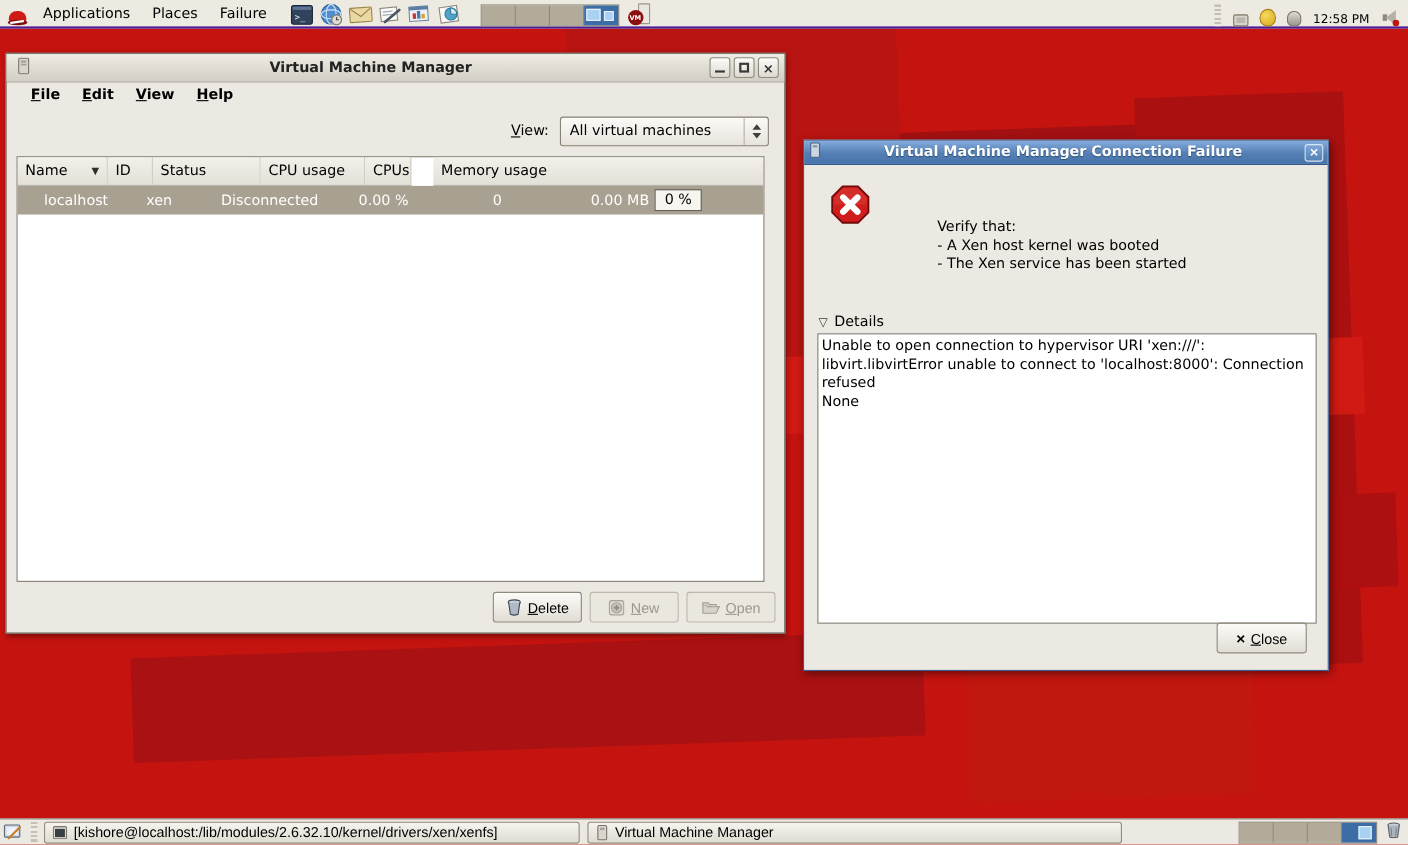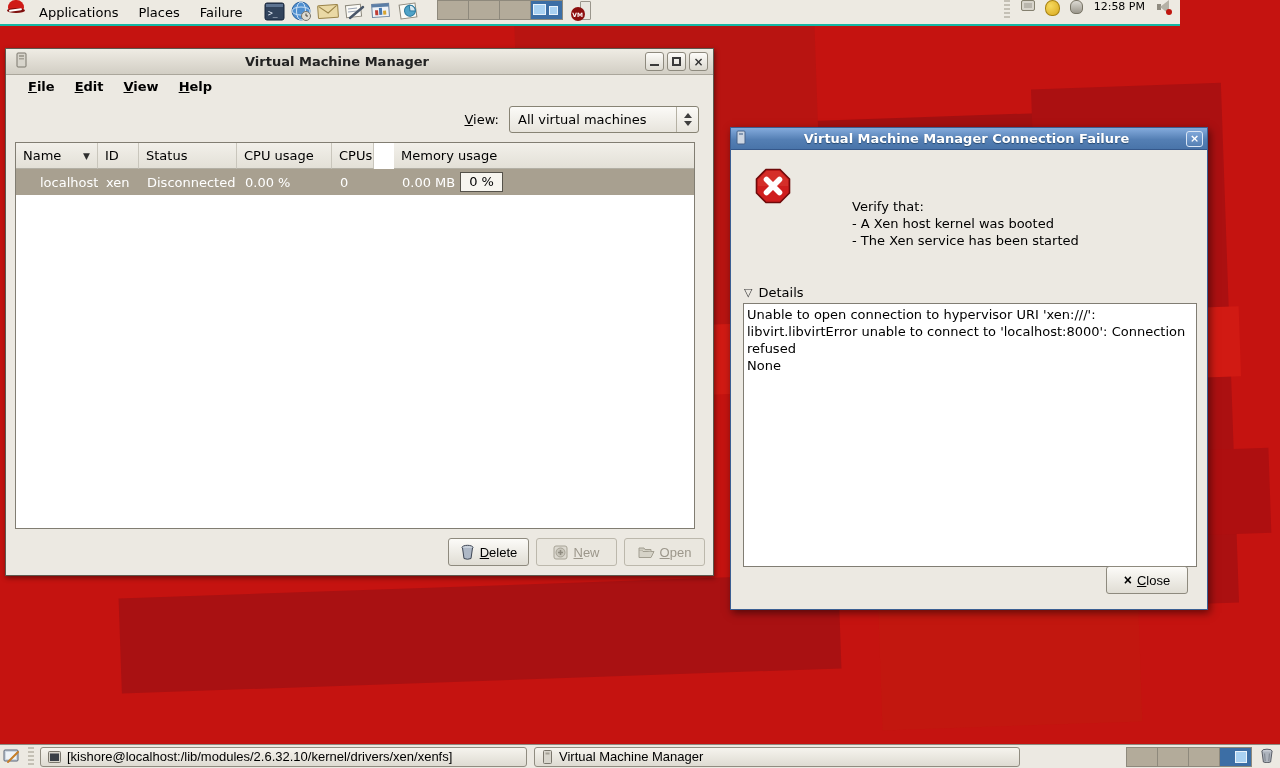--- a/index.html
+++ b/index.html
@@ -4,21 +4,21 @@
 <style>
   * { margin:0; padding:0; box-sizing:border-box; }
   html,body { width:1280px; height:768px; overflow:hidden; }
   body { font-family:"DejaVu Sans","Liberation Sans",sans-serif; font-size:13px; color:#000; position:relative; background:#c51310; }
 
   
   .desktop { position:absolute; left:0; top:26px; right:0; bottom:24px; background:#c51310; overflow:hidden; }
   .desktop .shape { position:absolute; }
 
   
-  .panel { position:absolute; left:0; top:0; width:1180px; height:26px; background:#edeae2; border-bottom:2px solid #14b8a6; display:flex; align-items:flex-start; }
+  .panel { position:absolute; left:0; top:0; width:1280px; height:26px; background:#edeae2; border-bottom:2px solid #4c1d95; display:flex; align-items:flex-end; }
   .pmenu { padding:0 10px; font-size:13px; color:#000; height:24px; display:flex; align-items:center; cursor:default; }
   .fedora { width:18px; height:14px; margin:0 4px 0 7px; position:relative; }
   .fedora .crown { position:absolute; left:1px; top:0; width:16px; height:10px; background:#cf1b17; border-radius:8px 8px 3px 3px; }
   .fedora .brim { position:absolute; left:0; top:8px; width:18px; height:5px; background:#7e0d0c; border-radius:50%; }
   .fedora .band { position:absolute; left:2px; top:9px; width:13px; height:2px; background:#fff; border-radius:2px; transform:rotate(-8deg); }
   .launchers { display:flex; align-items:center; gap:4px; margin-left:10px; }
   .launcher { width:23px; height:22px; display:flex; align-items:center; justify-content:center; }
   .ws { display:flex; margin-left:16px; border:1px solid #8e897c; height:20px; }
   .ws-cell { width:31px; height:18px; background:#b3ab9a; border-right:1px solid #8e897c; position:relative; }
   .ws-cell:last-child { border-right:none; }
@@ -61,21 +61,21 @@
   .combo .carr { width:22px; height:100%; border-left:1px solid #b5b1a4; display:flex; flex-direction:column; align-items:center; justify-content:center; gap:3px; }
   .tri-up { width:0; height:0; border-left:4px solid transparent; border-right:4px solid transparent; border-bottom:5px solid #3f3f3f; }
   .tri-dn { width:0; height:0; border-left:4px solid transparent; border-right:4px solid transparent; border-top:5px solid #3f3f3f; }
 
   .vtable { position:absolute; left:9px; top:93px; width:680px; height:387px; border:1px solid #817d72; background:#fff; overflow:hidden; }
   .thead { display:flex; height:26px; }
   .th { background:linear-gradient(#f2f0ea,#e3e0d7); border-right:1px solid #c9c6bc; border-bottom:1px solid #b2afa4; display:flex; align-items:center; padding:0 7px; font-size:13px; white-space:nowrap; }
   .th:last-child { border-right:none; }
   .th.sortable { justify-content:space-between; }
   .sort-arrow { font-size:9px; color:#2e2e2e; margin-left:6px; }
-  .trow { display:flex; height:26px; background:#a8a090; color:#fff; align-items:stretch; }
+  .trow { display:flex; height:26px; background:#a8a090; color:#fff; align-items:stretch;gap:27px; }
   .td { display:flex; align-items:center; padding:0 8px; white-space:nowrap; overflow:hidden; }
   .c-name { width:82px; } .c-id { width:41px; } .c-status { width:98px; } .c-cpu { width:95px; } .c-cpus { width:42px; } .c-mem { flex:1;margin-left:20px; }
   .td.c-name { padding-left:24px; }
   .pct-box { background:#f7f5ef; color:#000; border:1px solid #55524a; padding:1px 8px; margin-left:5px; font-size:13px; line-height:16px; }
   .vmm-btnrow { position:absolute; left:0; right:8px; top:489px; display:flex; justify-content:flex-end; gap:7px; }
   .vmm-btnrow .gtk-btn { min-width:81px; padding:0 10px; }
 
   
   .dialog { position:absolute; left:730px; top:127px; width:478px; height:483px; background:#ece9e2; border:1px solid #3c5f93; box-shadow:2px 3px 8px rgba(0,0,0,.5); }
   .dlg-title { height:22px; background:linear-gradient(#84abdc,#547fb4 55%,#4974a9); border-bottom:1px solid #35588b; display:flex; align-items:center; padding:0 4px; }

